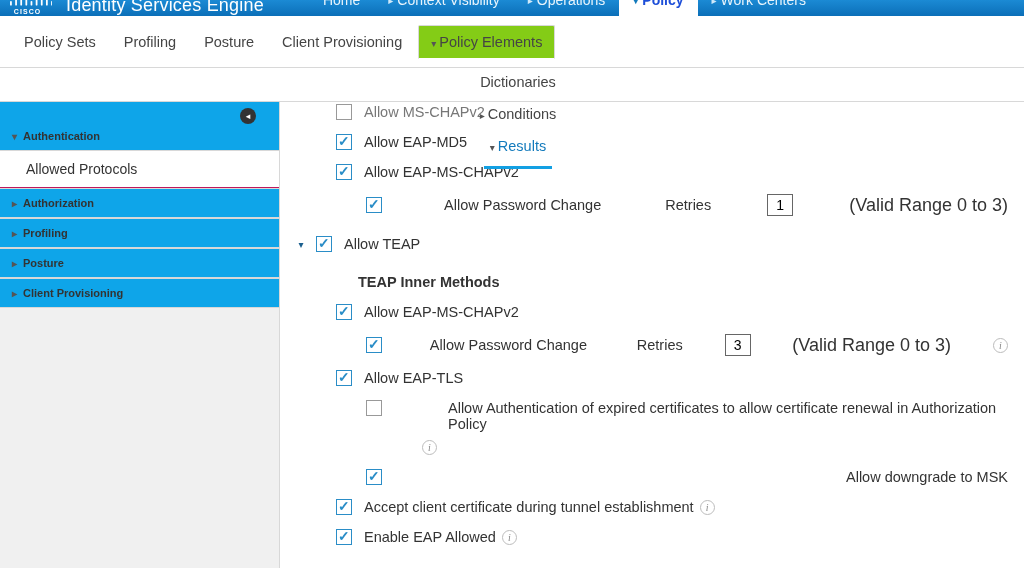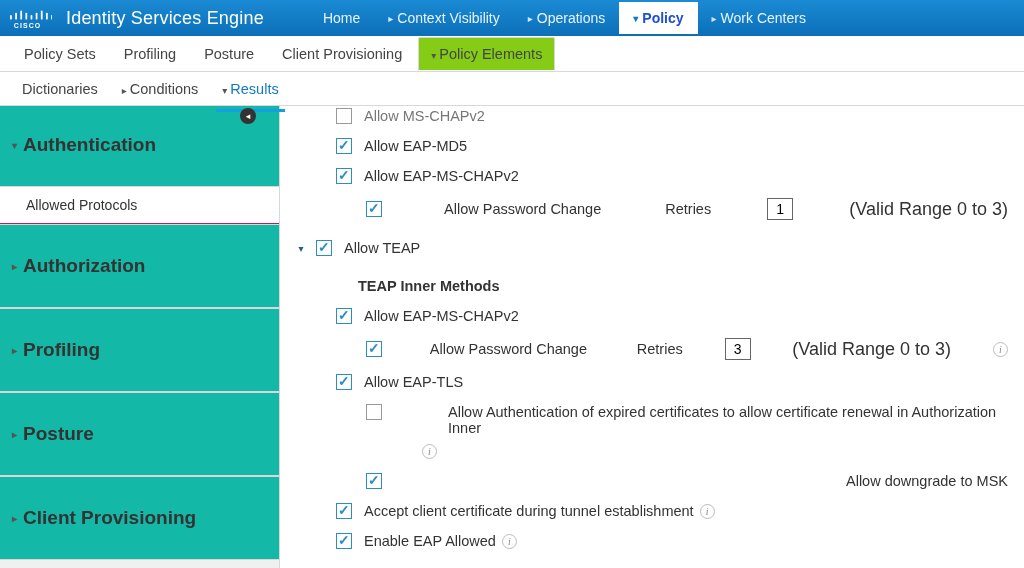--- a/index.html
+++ b/index.html
@@ -1,51 +1,51 @@
 <!DOCTYPE html>
 <html><head>
 <meta charset="utf-8">
 <style>
   * { box-sizing: border-box; }
   html, body { margin: 0; padding: 0; font-family: Arial, Helvetica, sans-serif; font-size: 14px; color: #333; background: #fff; }
   .page { width: 1024px; height: 568px; overflow: hidden; position: relative; }
 
   
-  .brandbar { height: 36px; background: linear-gradient(#1b8ad4, #0b6fb8); display: flex; align-items: center; color: #fff; }
+  .brandbar { height: 16px; background: linear-gradient(#1b8ad4, #0b6fb8); display: flex; align-items: flex-end; color: #fff; }
   .logo { padding: 0 12px 0 8px; display: flex; align-items: center; }
   .logo svg { width: 44px; height: 24px; }
   .app-title { font-size: 18px; font-weight: 400; padding-left: 2px; letter-spacing: 0.2px; white-space: nowrap; }
 
   .topnav { display: flex; height: 32px; margin-left: 45px; }
   .topnav .tab { display: flex; align-items: center; padding: 0 14px; color: #e8f4fc; font-size: 14px; cursor: pointer; white-space: nowrap; position: relative; }
   .topnav .tab.arrow::before { content: "▸"; font-size: 10px; margin-right: 4px; color: #cfe9fa; }
   .topnav .tab.dropdown::before { content: "▾"; font-size: 10px; margin-right: 4px; color: #cfe9fa; }
   .topnav .tab.active { background: #fff; color: #1d4ed8; font-weight: bold; }
   .topnav .tab.active.dropdown::before { color: #127abc; }
 
   
-  .subnav { height: 36px; border-bottom: 1px solid #d8d8d8; background: #fff; display: flex; align-items: center; padding-left: 12px; gap: 4px; }
+  .subnav { height: 52px; border-bottom: 1px solid #d8d8d8; background: #fff; display: flex; align-items: center; padding-left: 12px; gap: 4px; }
   .subnav .item { padding: 8px 12px; color: #454545; font-size: 14.5px; cursor: pointer; white-space: nowrap; position: relative; }
   .subnav .item.dropdown::before { content: "▾"; font-size: 10px; margin-right: 3px; color: #555; }
   .subnav .item.active { background: #84cc16; border: 1px solid #d8d8d8; border-bottom: 1px solid #fff; border-radius: 2px 2px 0 0; margin-bottom: -1px; }
 
-  .subnav2 { height: 34px; border-bottom: 1px solid #d8d8d8; display: flex; align-items: center; padding-left: 12px; gap: 4px; }
+  .subnav2 { height: 34px; border-bottom: 1px solid #d8d8d8; display: flex; align-items: center; padding-left: 12px; gap: 4px; flex-direction: column; }
   .subnav2 .item { padding: 6px 10px; font-size: 14.5px; cursor: pointer; color: #454545; white-space: nowrap; position: relative; }
   .subnav2 .item.arrow::before { content: "▸"; font-size: 10px; margin-right: 3px; color: #555; }
   .subnav2 .item.dropdown::before { content: "▾"; font-size: 10px; margin-right: 3px; color: #555; }
   .subnav2 .item.active { color: #127abc; }
   .subnav2 .item.active::after { content: ""; position: absolute; left: 4px; right: 4px; bottom: -9px; height: 3px; background: #13a0e3; }
 
   .collapse-btn { position: absolute; left: 240px; top: 108px; width: 16px; height: 16px; background: #333; border-radius: 50%; z-index: 5; cursor: pointer; display:flex; align-items:center; justify-content:center; }
   .collapse-btn::before { content:"◂"; color:#fff; font-size:9px; }
 
   
   .body { display: flex; height: calc(568px - 32px - 36px - 34px); }
   .sidebar { width: 280px; background: #f0f0f0; border-right: 1px solid #d8d8d8; overflow: hidden; }
-  .side-header { display: flex; align-items: center; padding: 30px 12px; font-weight: bold; font-size: 19px; background: #14b8a6; border-top: 1px solid #d8d8d8; border-bottom: 1px solid #d8d8d8; cursor: pointer; }
+  .side-header { display: flex; align-items: center; padding: 8px 12px; font-weight: bold; font-size: 11px; background: #0ea5e9; border-top: 1px solid #d8d8d8; border-bottom: 1px solid #d8d8d8; cursor: pointer; }
   .side-header::before { content: "▾"; font-size: 10px; margin-right: 6px; color: #555; }
   .side-header.collapsed::before { content: "▸"; }
   .side-header.first { padding-top: 28px; border-top: none;}
   .side-item { padding: 10px 12px 10px 26px; background: #fff; font-size: 14px; color: #333; cursor: pointer; border-bottom: 1px solid #be185d; }
 
   .content { flex: 1; overflow: auto; padding: 0 16px 20px 56px; }
   .row { display: flex; align-items: center; margin-bottom: 14px; white-space: nowrap; }
   .row.sub1 { padding-left: 30px; justify-content: space-between; }
   .row.sub2b { padding-left: 86px; }
   .label { font-size: 14.5px; }
@@ -160,21 +160,21 @@
         <input class="tiny" type="text" value="3" style="">
         <span class="hint">(Valid Range 0 to 3)</span>
         <span class="info">i</span>
       </div>
       <div class="row">
         <div class="ck checked"></div>
         <span class="label">Allow EAP-TLS</span>
       </div>
       <div class="row sub1" style="align-items:flex-start;">
         <div class="ck gray"></div>
-        <span class="label" style="white-space:normal; max-width:560px;">Allow Authentication of expired certificates to allow certificate renewal in Authorization Inner</span>
+        <span class="label" style="white-space:normal; max-width:560px;">Allow Authentication of expired certificates to allow certificate renewal in Authorization Policy</span>
       </div>
       <div class="row sub2b" style="margin-top:-6px;">
         <span class="info" style="margin-left:0">i</span>
       </div>
       <div class="row sub1">
         <div class="ck checked"></div>
         <span class="label">Allow downgrade to MSK</span>
       </div>
       <div class="row">
         <div class="ck checked"></div>

